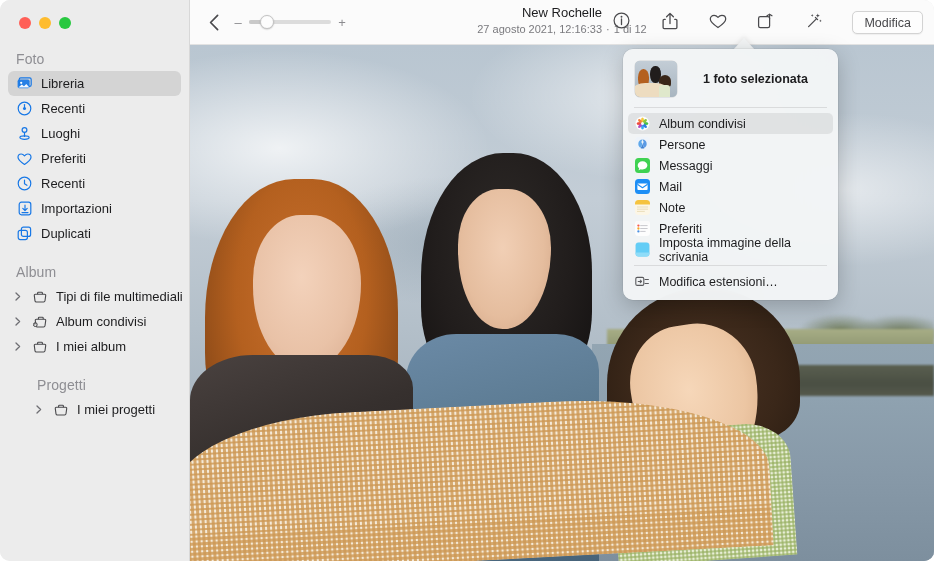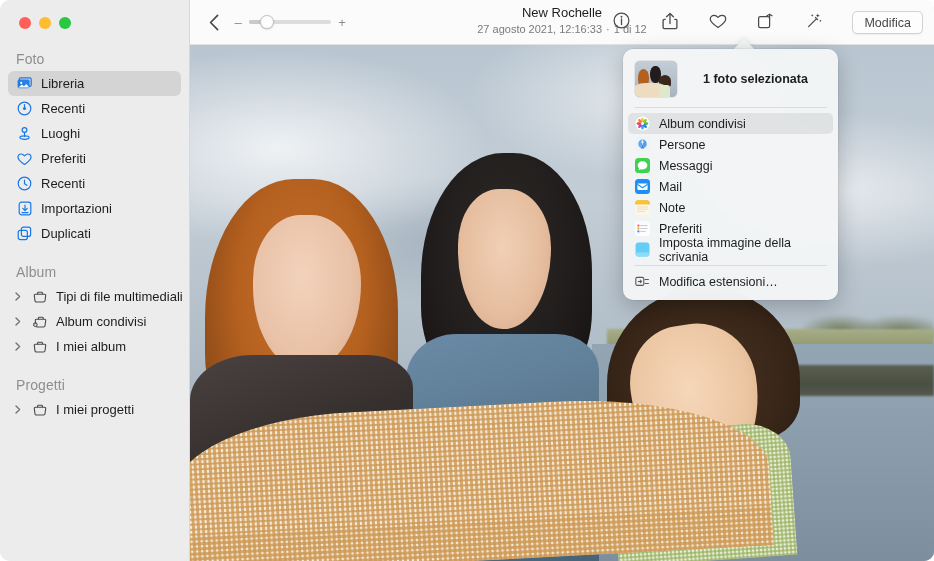--- a/index.html
+++ b/index.html
@@ -380,21 +380,21 @@
         <span class="sb-icon">
           <svg width="14" height="14" viewBox="0 0 14 14">
               <path d="M2.4 4.3h9.2c.7 0 1.2.6 1.1 1.3l-.7 5.2c-.1.7-.7 1.2-1.4 1.2H3.4c-.7 0-1.3-.5-1.4-1.2l-.7-5.2c-.1-.7.4-1.3 1.1-1.3z" fill="none" stroke="#4a4a4d" stroke-width="1.1"></path>
               <path d="M4.6 4.3V3.1c0-.5.4-.9.9-.9h3c.5 0 .9.4.9.9v1.2" fill="none" stroke="#4a4a4d" stroke-width="1.1"></path>
             </svg>
         </span>
         <span class="sb-label">I miei album</span>
       </div>
     </div>
 
-    <div class="sb-group" style="margin-top:18px;">
+    <div class="sb-group" style="margin-top:18px;margin-left:21px;">
       <div class="section-title">Progetti</div>
 
       <div class="sb-item disclosure">
         <span class="chev">
           <svg width="6" height="9" viewBox="0 0 6 9">
               <path d="M1 1l3.6 3.5L1 8" fill="none" stroke="#6e6e73" stroke-width="1.3" stroke-linecap="round" stroke-linejoin="round"></path>
             </svg>
         </span>
         <span class="sb-icon">
           <svg width="14" height="14" viewBox="0 0 14 14">

